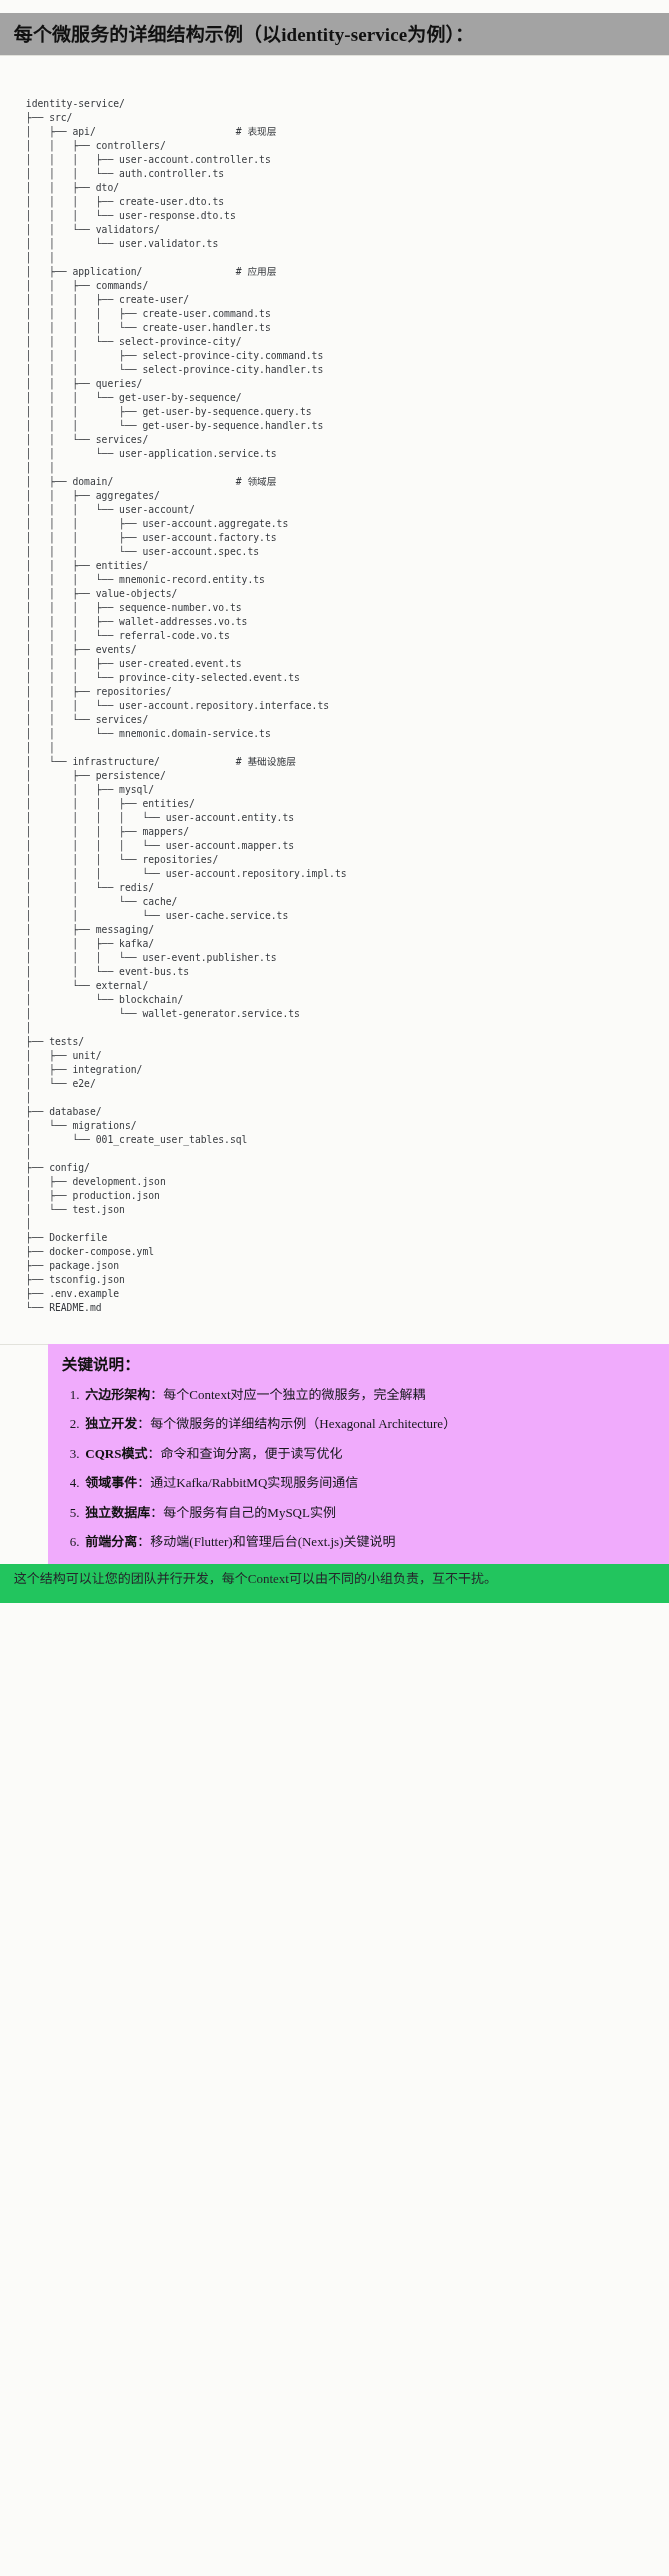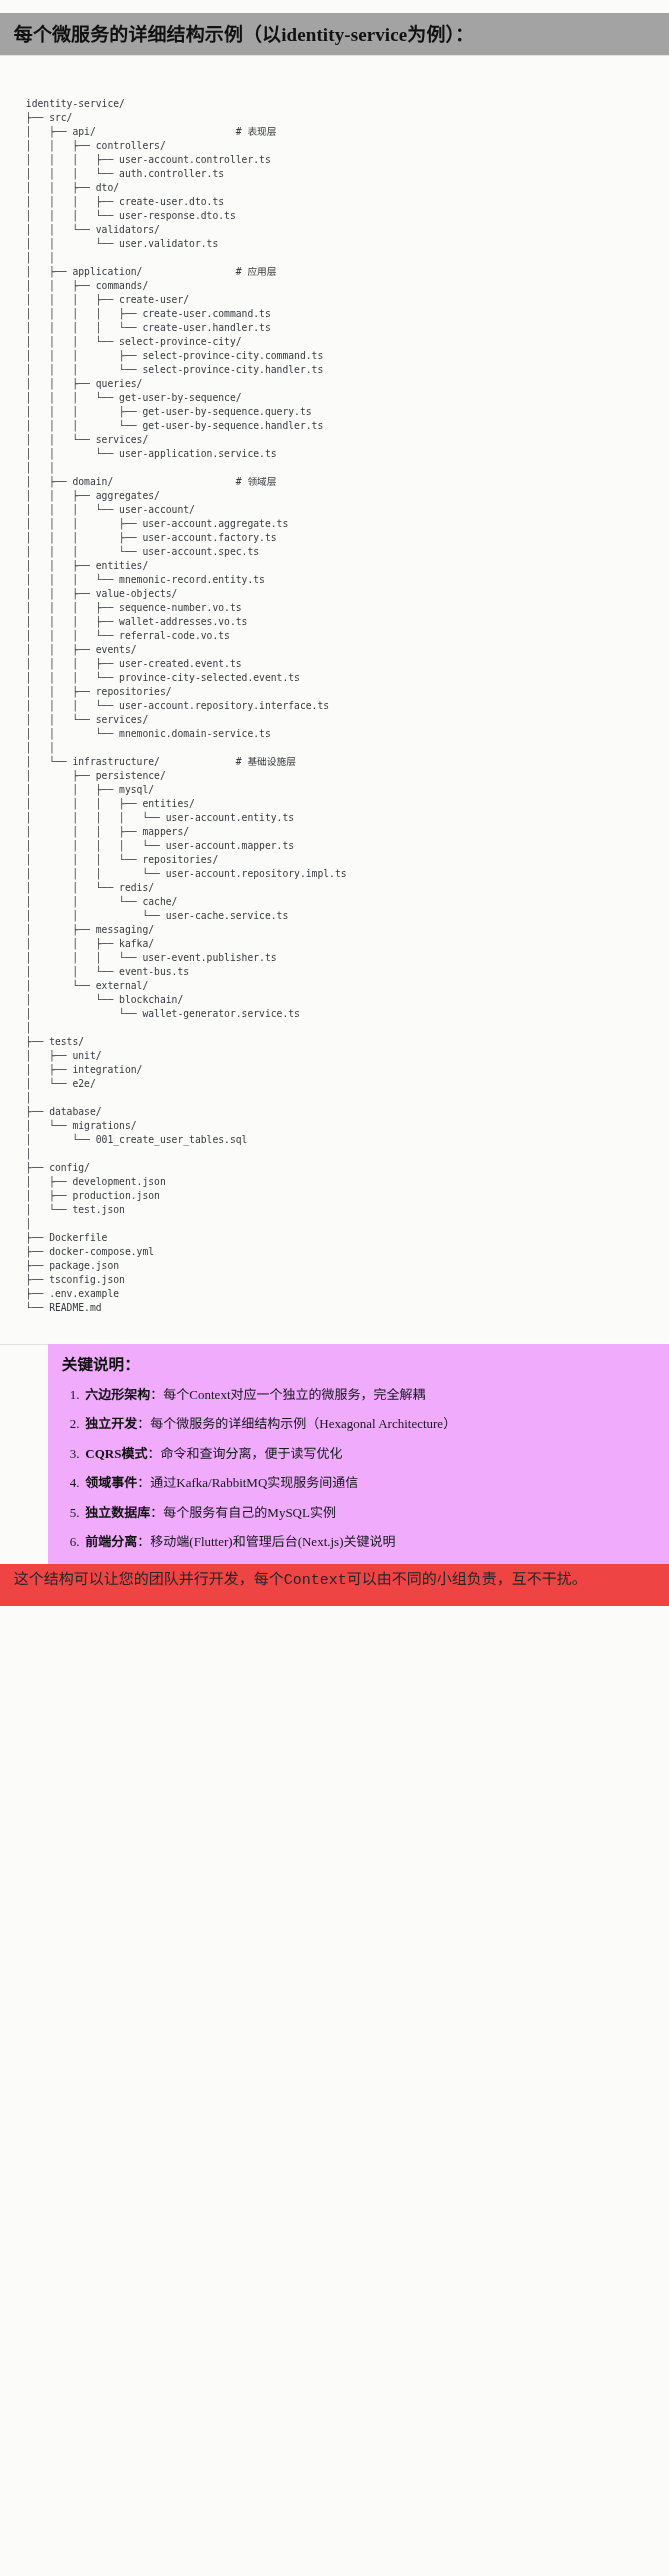--- a/index.html
+++ b/index.html
@@ -100,25 +100,25 @@
     font-weight: bold;
     color: #111;
   }
   .kp-sep { color: #16181c; }
   .kp-desc { color: #16181c; }
 
   .closing {
     box-sizing: border-box;
     width: 100%;
     padding: 5px 13.8px 13.8px 13.8px;
-    font-family: Liberation Mono, monospace;
-    font-size: 15px;
+    font-family: Liberation Serif, serif;
+    font-size: 13px;
     line-height: 1.55;
     color: #24262b;
-    background: #ef4444;
+    background: #22c55e;
   }
 </style>
 </head>
 <body>
 
 <div class="page">
 
   <h1 class="doc-heading">每个微服务的详细结构示例（以identity-service为例）：</h1>
 
   <div class="tree-block">

